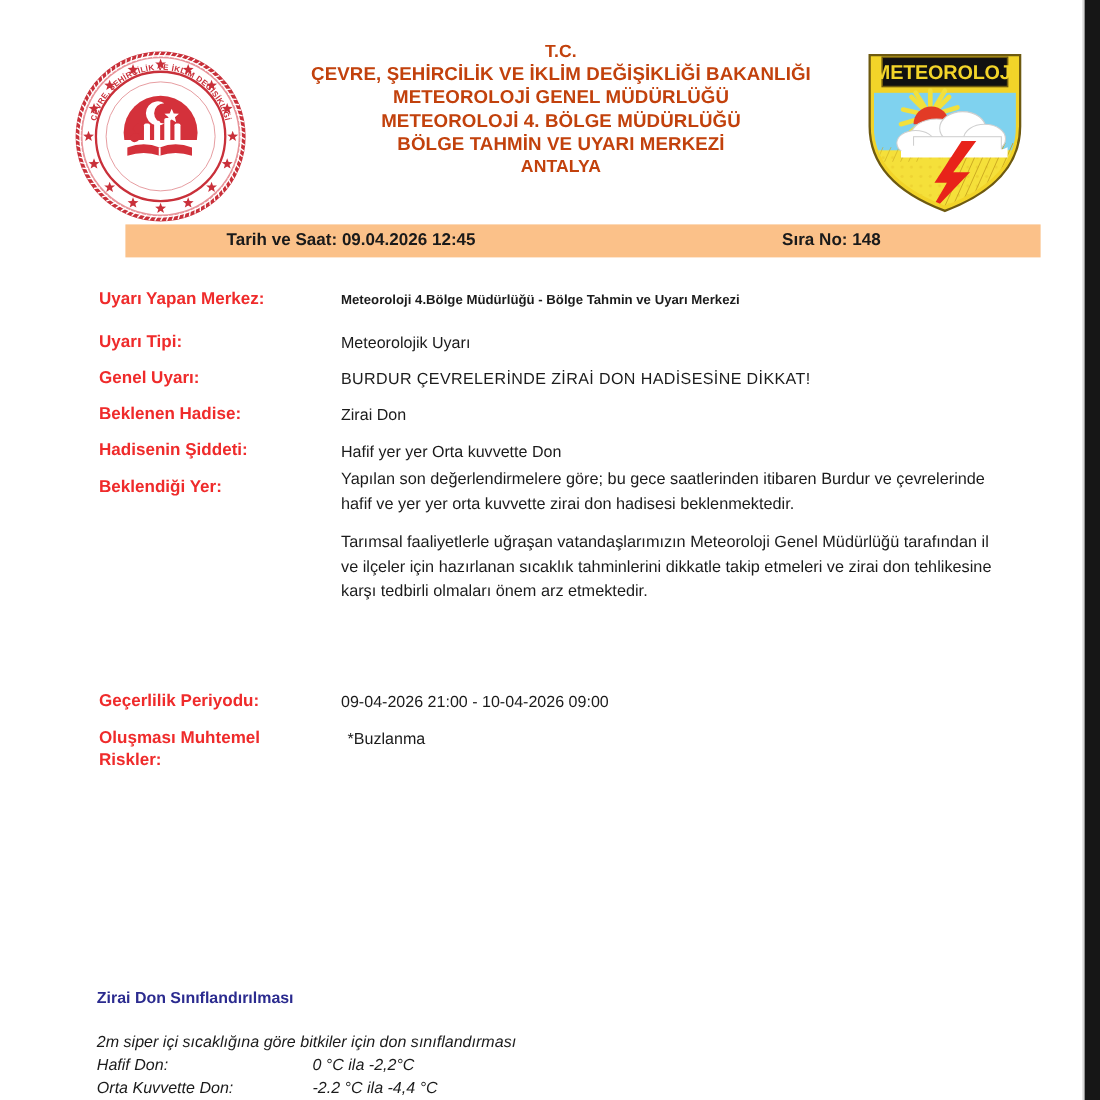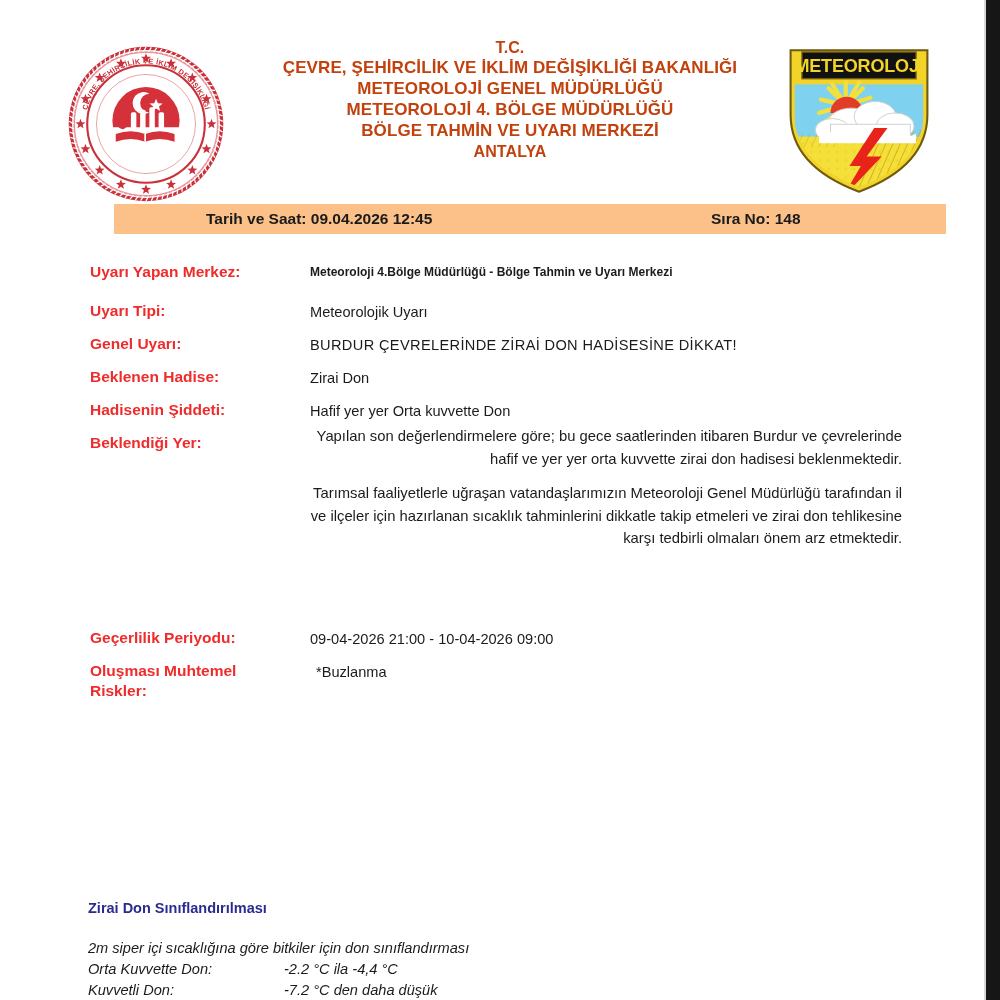--- a/index.html
+++ b/index.html
@@ -97,21 +97,20 @@
   }
   .val.bold { font-weight: bold; font-size: 12px; }
   .val.spaced { letter-spacing: .35px; }
 
   .para {
     position: absolute; left: 310px;
     width: 592px;
     color: #1b1b1b;
     font-size: 14.8px;
     line-height: 22.5px;
-    text-align: right;
   }
 
   
   .footer {
     position: absolute; left: 88px; top: 858px;
     width: 600px;
     margin-top: 42px;
   }
   .footer-title {
     color: #2b2b8f;
@@ -419,20 +418,24 @@
       <div class="val" style="top:404px; left:316px;">*Buzlanma</div>
     </div>
 
   </div>
 
   <div class="footer">
     <div class="footer-title">Zirai Don Sınıflandırılması</div>
     <div class="footer-sub">2m siper içi sıcaklığına göre bitkiler için don sınıflandırması</div>
 
     <div class="footer-row">
+      <span class="fr-label">Hafif  Don:</span>
+      <span class="fr-value">0 °C ila -2,2°C</span>
+    </div>
+    <div class="footer-row">
       <span class="fr-label">Orta Kuvvette Don:</span>
       <span class="fr-value">-2.2 °C ila -4,4 °C</span>
     </div>
     <div class="footer-row">
       <span class="fr-label">Kuvvetli  Don:</span>
       <span class="fr-value">-7.2 °C den daha düşük</span>
     </div>
   </div>
 
 </div>

